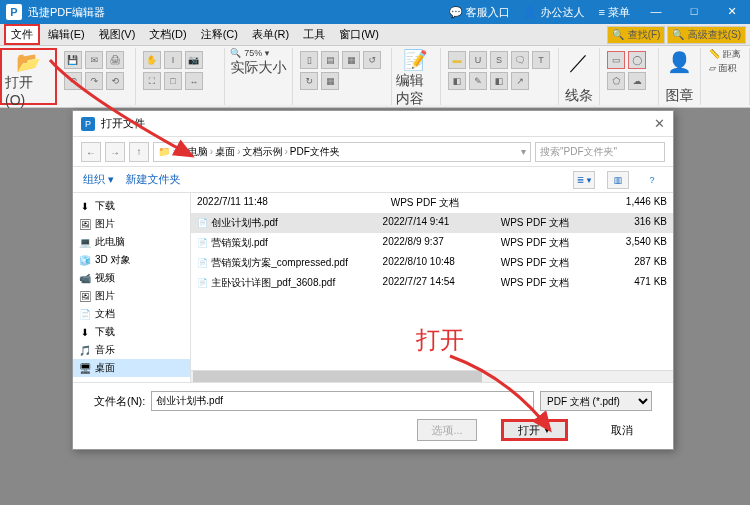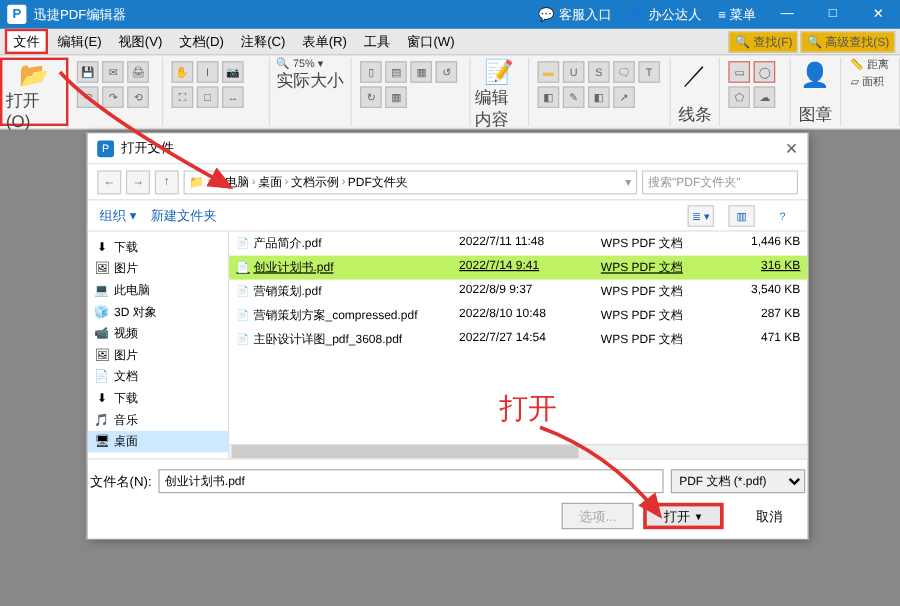--- a/index.html
+++ b/index.html
@@ -61,31 +61,31 @@
 .filelist { flex: 1; display: flex; flex-direction: column; }
 .flhead { display: flex; border-bottom: 1px solid #e0e0e0; font-size: 10px; color: #555; }
 .flhead div { padding: 3px 6px; border-right: 1px solid #eee; }
 .c-name { flex: 1.8; }
 .c-date { flex: 1.1; }
 .c-type { flex: 1; }
 .c-size { flex: 0.6; text-align: right; }
 
 .flrow { display: flex; font-size: 10px; padding: 1px 0; cursor: pointer; }
 .flrow div { padding: 2px 6px; }
-.flrow.selected { background: #bef264; text-decoration: underline; }
+.flrow.selected { background: #e5e5e5; }
 .flrow .fico { color: #d94b3a; margin-right: 3px; font-size: 9px; }
 .flscroll { height: 12px; border-top: 1px solid #ddd; background: #f0f0f0; display: flex; }
 .flscroll .thumb { width: 60%; background: #ccc; margin-left: 2px; }
 
-.dlg-bottom { border-top: 1px solid #e0e0e0; padding: 8px 2px; display: flex; flex-direction: column; gap: 8px; }
+.dlg-bottom { border-top: 1px solid #e0e0e0; padding: 8px 21px; display: flex; flex-direction: column; gap: 8px; }
 .filerow { display: flex; align-items: center; gap: 6px; }
 .filerow .lbl { font-size: 11px; }
 .filerow input { flex: 1; height: 20px; border: 1px solid #aaa; padding: 0 4px; font-size: 10px; }
 .filerow select { width: 112px; height: 20px; border: 1px solid #aaa; font-size: 10px; padding: 0 2px; }
-.btnrow { display: flex; justify-content: flex-end; gap: 8px; align-items: center; }
+.btnrow { display: flex; justify-content: flex-end; gap: 24px; align-items: center; }
 .btn { min-width: 60px; height: 22px; border: 1px solid #aaa; background: #f0f0f0; font-size: 11px; cursor: pointer; display: flex; align-items: center; justify-content: center; gap: 3px; }
 .btn.disabled { color: #aaa; }
 .btn.primary { border: 3px solid #e03030; padding: 0 14px; background: #e8e8e8; }
 
 
 .annot-arrow1 { position: absolute; left: 42px; top: 56px; pointer-events: none; }
 .annot-arrow2 { position: absolute; left: 410px; top: 338px; pointer-events: none; }
 .annot-label { position: absolute; left: 416px; top: 324px; color: #e03030; font-size: 24px; font-weight: 500; pointer-events: none; }
 </style>
 </head>
@@ -277,21 +277,20 @@
           <span>音乐</span>
         </div>
         <div class="sitem sel">
           <span class="sic">🖥</span>
           <span>桌面</span>
         </div>
       </div>
     <div class="filelist">
       <div id="filerows" style="flex:1">
           <div class="flrow">
-            <div class="c-name"><span class="fico">📄</span>产品简介.pdf</div>
             <div class="c-date">2022/7/11 11:48</div>
             <div class="c-type">WPS PDF 文档</div>
             <div class="c-size">1,446 KB</div>
           </div>
           <div class="flrow selected">
             <div class="c-name"><span class="fico">📄</span>创业计划书.pdf</div>
             <div class="c-date">2022/7/14 9:41</div>
             <div class="c-type">WPS PDF 文档</div>
             <div class="c-size">316 KB</div>
           </div>

